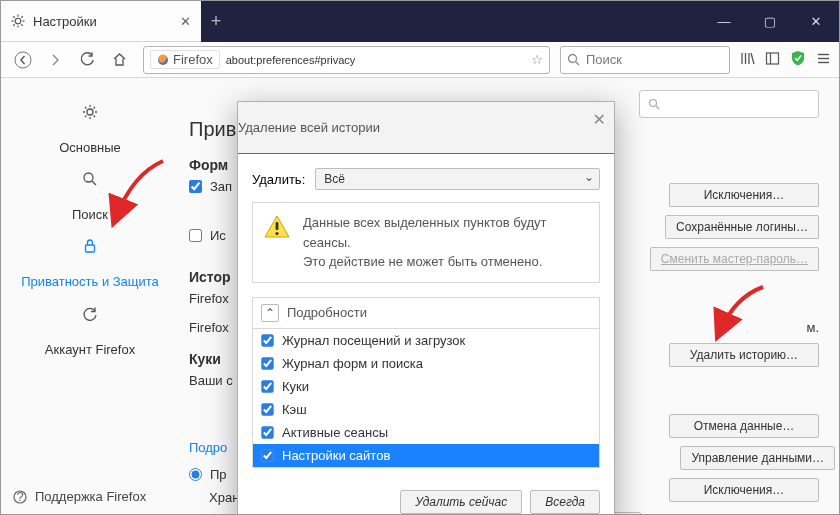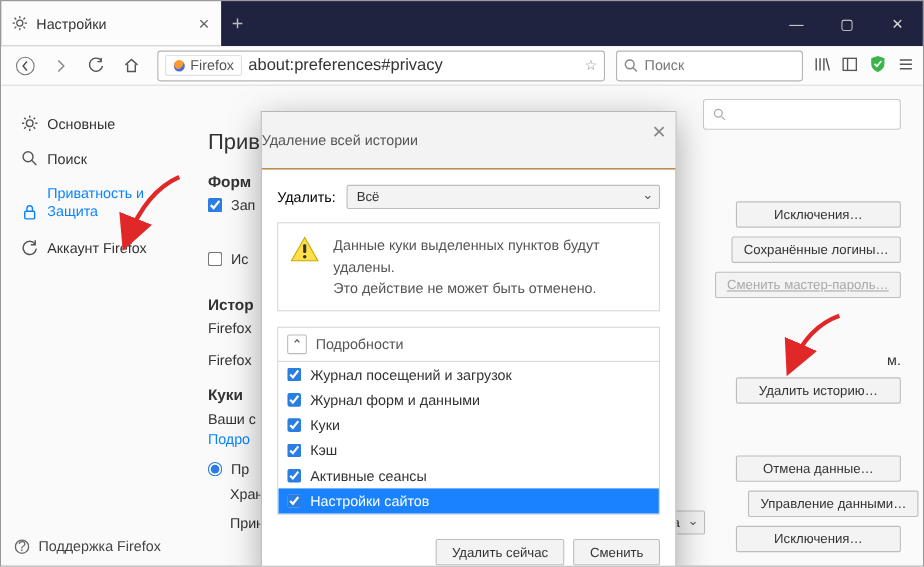--- a/index.html
+++ b/index.html
@@ -10,58 +10,58 @@
   .tab .fav{width:14px;height:14px;display:inline-block;}
   .tab .close{margin-left:auto;color:#666;}
   .newtab{width:30px;display:flex;align-items:center;justify-content:center;color:#bbb;font-size:18px;}
   .wincontrols{margin-left:auto;display:flex;}
   .winbtn{width:46px;display:flex;align-items:center;justify-content:center;color:#ddd;}
   
   .toolbar{height:36px;background:#fcfcfc;border-bottom:1px solid #d8d8d8;display:flex;align-items:center;padding:0 8px;gap:4px;}
   .navbtn{width:28px;height:28px;display:flex;align-items:center;justify-content:center;color:#555;border-radius:3px;}
   .urlbar{flex:1;height:28px;border:1px solid #b5b5b5;border-radius:3px;background:#fff;display:flex;align-items:center;padding:0 6px;gap:6px;margin:0 6px;}
   .urlbar .ffchip{display:flex;align-items:center;gap:4px;padding:1px 6px;border-radius:2px;border:1px solid #e0e0e0;font-size:11px;color:#555;}
-  .urlbar input{border:none;outline:none;flex:1;color:#333;font-size:15px;background:transparent;}
+  .urlbar input{border:none;outline:none;flex:1;color:#333;font-size:11px;background:transparent;}
   .searchbar{width:170px;height:28px;border:1px solid #b5b5b5;border-radius:3px;background:#fff;display:flex;align-items:center;padding:0 6px;gap:6px;color:#777;}
   .toolicons{display:flex;align-items:center;gap:10px;margin-left:6px;color:#555;}
   
   .content{display:flex;height:calc(100% - 66px);background:#fafafa;}
   .sidebar{width:170px;padding:18px 4px 0 12px;}
-  .sideitem{display:flex;align-items:flex-end;gap:8px;padding:8px 6px;border-radius:3px;color:#333;}
+  .sideitem{display:flex;align-items:center;gap:20px;padding:8px 6px;border-radius:3px;color:#333;flex-direction:column;}
   .sideitem.active{color:#0a84ff;}
   .sideitem .ico{width:16px;height:16px;display:flex;align-items:center;justify-content:center;}
   .sidefoot{position:absolute;bottom:10px;left:12px;display:flex;align-items:center;gap:8px;color:#444;font-size:12px;}
   .main{flex:1;padding:12px 20px 0 18px;color:#333;overflow:hidden;position:relative;}
   .findbox{position:absolute;top:12px;right:20px;width:180px;height:28px;border:1px solid #c9c9c9;border-radius:3px;display:flex;align-items:center;gap:6px;padding:0 8px;color:#888;background:#fff;}
   h2{font-size:20px;font-weight:400;margin:28px 0 14px;color:#333;}
   h3{font-size:14px;font-weight:700;margin:16px 0 6px;color:#333;}
   .row{display:flex;align-items:center;gap:8px;margin:4px 0;color:#333;}
   .rtbtn{position:absolute;border:1px solid #bdbdbd;background:#f3f3f3;border-radius:2px;padding:4px 10px;font-size:12px;color:#333;text-align:center;min-width:150px;}
   .rtbtn.dis{color:#a9a9a9;text-decoration:underline;}
   .drop{display:inline-flex;align-items:center;border:1px solid #bdbdbd;background:#f3f3f3;border-radius:2px;padding:3px 20px 3px 8px;font-size:12px;color:#333;position:relative;min-width:210px;}
   .drop:after{content:"⌄";position:absolute;right:5px;top:1px;color:#555;font-size:12px;}
-  .link{color:#0a84ff;}
+  .link{color:#0a84ff;margin-top:48px;}
   
   .dialog{position:absolute;left:236px;top:100px;width:378px;background:#fff;border:1px solid #b0b0b0;box-shadow:0 8px 30px rgba(0,0,0,.35);}
   .dlg-title{height:52px;background:#f3f3f3;border-bottom:1px solid #a16207;display:flex;align-items:center;justify-content:flex-start;color:#555;font-size:13px;position:relative;}
   .dlg-close{position:absolute;right:8px;top:8px;color:#888;font-size:16px;}
   .dlg-body{padding:14px 14px 12px;}
   .dlg-row{display:flex;align-items:center;gap:10px;margin-bottom:12px;}
   .dlg-row .drop{flex:1;min-width:0;}
   .warn{border:1px solid #d8d8d8;background:#fff;padding:10px 10px 10px 50px;position:relative;color:#555;font-size:12px;line-height:1.5;}
   .warn .tri{position:absolute;left:10px;top:10px;}
   .details{margin-top:14px;border:1px solid #d8d8d8;}
   .det-head{display:flex;align-items:center;gap:8px;padding:6px 8px;border-bottom:1px solid #d8d8d8;color:#555;}
   .det-toggle{width:18px;height:18px;border:1px solid #bbb;border-radius:2px;display:flex;align-items:center;justify-content:center;font-size:12px;color:#555;}
   .det-list{max-height:156px;overflow-y:auto;}
   .det-item{display:flex;align-items:center;gap:8px;padding:4px 8px;font-size:12px;color:#333;}
   .det-item input{transform:scale(.95);}
   .det-item.sel{background:#1a82ff;color:#fff;}
   .dlg-foot{display:flex;justify-content:flex-end;gap:8px;padding:10px 14px 14px;}
-  .dlg-btn{border:1px solid #bdbdbd;background:#f3f3f3;border-radius:2px;padding:4px 14px;font-size:12px;color:#333;}
+  .dlg-btn{border:1px solid #bdbdbd;background:#f3f3f3;border-radius:2px;padding:4px 14px;font-size:12px;color:#333;font-style:italic;}
   
   .arrow{position:absolute;pointer-events:none;}
   .arrow svg{overflow:visible;}
   
   input[type=checkbox]{accent-color:#2a7de1;}
   input[type=radio]{accent-color:#2a7de1;}
   
   .det-list::-webkit-scrollbar{width:14px;}
   .det-list::-webkit-scrollbar-thumb{background:#c0c0c0;border:3px solid #fff;border-radius:8px;}
 </style>
@@ -292,36 +292,36 @@
       <span class="drop">Всё</span>
     </div>
     <div class="warn">
       <span class="tri">
         <svg width="28" height="28" viewBox="0 0 28 28">
             <path d="M14 3 L26 24 H2 Z" fill="#ffdf4a" stroke="#c9a600" stroke-width="1"></path>
             <rect x="12.6" y="9" width="2.8" height="8" rx="1" fill="#333"></rect>
             <circle cx="14" cy="20.5" r="1.6" fill="#333"></circle>
           </svg>
       </span>
-      <div>Данные куки выделенных пунктов будут удалены.</div>
+      <div>Данные всех выделенных пунктов будут сеансы.</div>
       <div>Это действие не может быть отменено.</div>
     </div>
     <div class="details">
       <div class="det-head">
         <span class="det-toggle">⌃</span>
         <span>Подробности</span>
       </div>
       <div class="det-list" id="det-list">
           <div class="det-item">
             <input type="checkbox" checked="" style="">
             <span>Журнал посещений и загрузок</span>
           </div>
           <div class="det-item">
             <input type="checkbox" checked="" style="">
-            <span>Журнал форм и данными</span>
+            <span>Журнал форм и поиска</span>
           </div>
           <div class="det-item">
             <input type="checkbox" checked="" style="">
             <span>Куки</span>
           </div>
           <div class="det-item">
             <input type="checkbox" checked="" style="">
             <span>Кэш</span>
           </div>
           <div class="det-item">
@@ -330,21 +330,21 @@
           </div>
           <div class="det-item sel">
             <input type="checkbox" checked="" style="">
             <span>Настройки сайтов</span>
           </div>
         </div>
     </div>
   </div>
   <div class="dlg-foot">
     <button class="dlg-btn">Удалить сейчас</button>
-    <button class="dlg-btn">Сменить</button>
+    <button class="dlg-btn">Всегда</button>
   </div>
 </div>
 
 <div class="arrow" style="left:112px;top:158px">
   <svg width="60" height="70">
       <defs>
         <marker id="ah1" markerWidth="8" markerHeight="8" refX="5" refY="4" orient="auto">
           <path d="M0 0 L8 4 L0 8 Z" fill="#e02828"></path>
         </marker>
       </defs>

